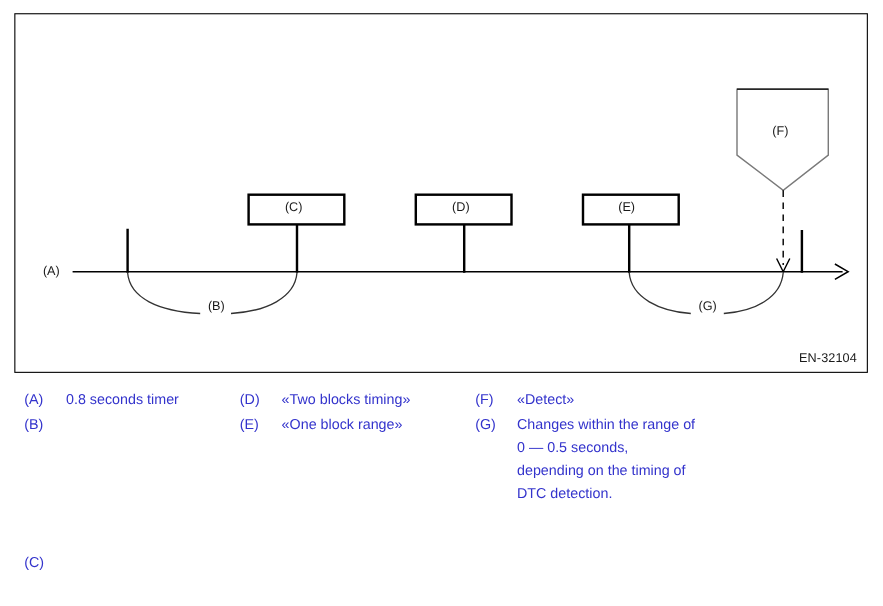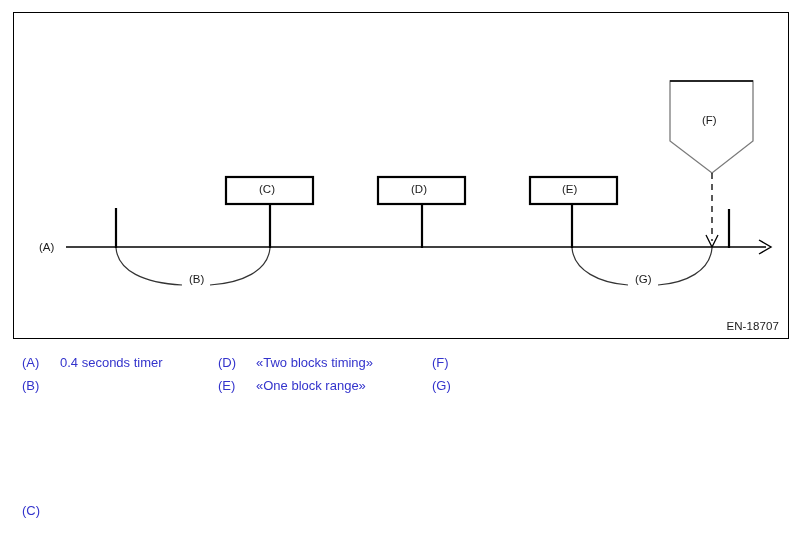--- a/index.html
+++ b/index.html
@@ -132,29 +132,29 @@
   <span class="fig-label" style="left:245px; top:170px;">(C)</span>
 
   <span class="fig-label" style="left:397px; top:170px;">(D)</span>
 
   <span class="fig-label" style="left:548px; top:170px;">(E)</span>
 
   <span class="fig-label" style="left:688px; top:101px;">(F)</span>
 
   <span class="fig-label" style="left:621px; top:260px;">(G)</span>
 
-  <span id="figure-code">EN-18707</span>
+  <span id="figure-code">EN-32104</span>
 </div>
 
 <div id="legend">
 
   <div class="legend-col" id="legend-col-1">
     <div class="legend-entry">
       <span class="legend-key">(A)</span>
-      <span class="legend-text">0.4 seconds timer</span>
+      <span class="legend-text">0.8 seconds timer</span>
     </div>
     <div class="legend-entry">
       <span class="legend-key">(B)</span>
     </div>
     <div class="legend-entry offset-c">
       <span class="legend-key">(C)</span>
     </div>
   </div>
 
   <div class="legend-col" id="legend-col-2">
@@ -164,19 +164,21 @@
     </div>
     <div class="legend-entry">
       <span class="legend-key">(E)</span>
       <span class="legend-text">«One block range»</span>
     </div>
   </div>
 
   <div class="legend-col" id="legend-col-3">
     <div class="legend-entry">
       <span class="legend-key">(F)</span>
+      <span class="legend-text">«Detect»</span>
     </div>
     <div class="legend-entry">
       <span class="legend-key">(G)</span>
+      <span class="legend-text">Changes within the range of 0 — 0.5 seconds, depending on the timing of DTC detection.</span>
     </div>
   </div>
 
 </div>
 
 </body></html>

